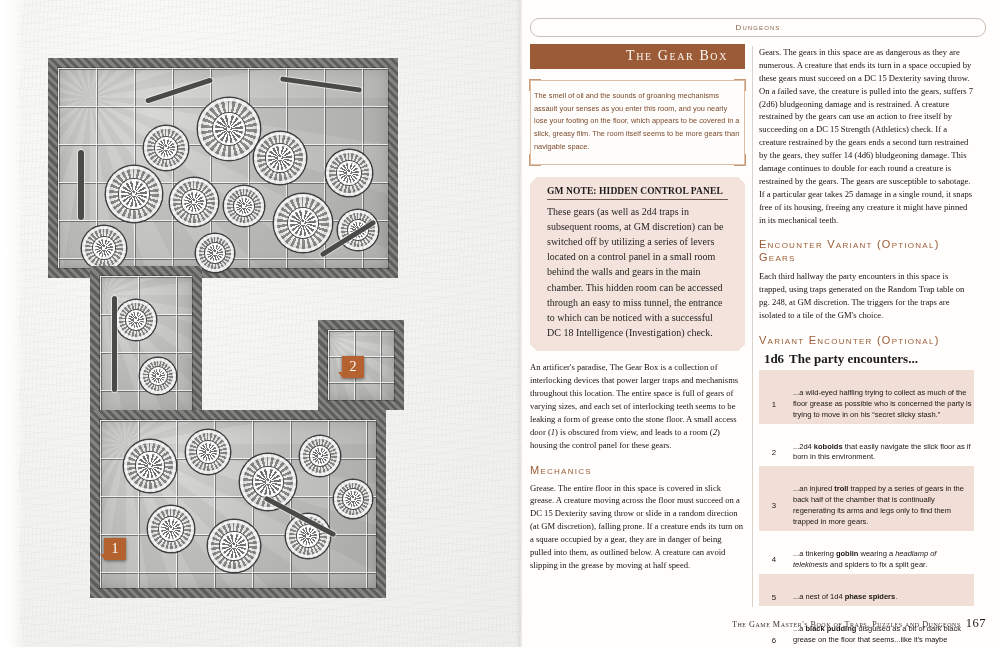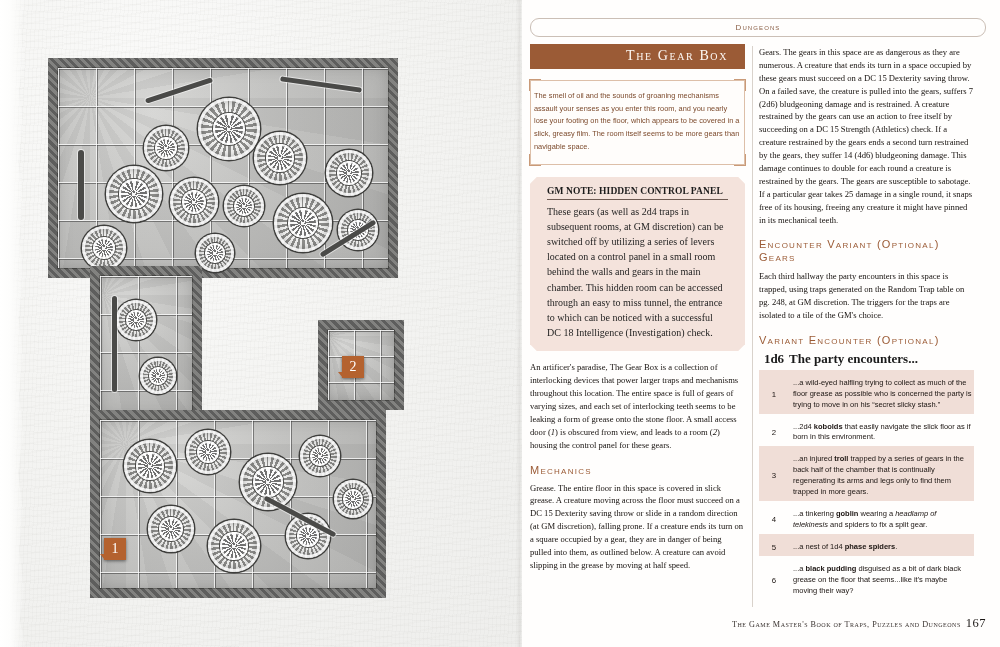--- a/index.html
+++ b/index.html
@@ -187,21 +187,21 @@
 
   
   .vtable{width:100%;border-collapse:collapse;margin-top:4px;}
   .vtable th{
     text-align:left;font-size:13px;color:#1a1a1a;padding:1px 0 3px;
     font-family:"Liberation Serif",serif;font-weight:bold;
   }
   .vtable th.c1{width:30px;text-align:center;}
   .vtable td{
     font-size:7.5px;line-height:1.45;color:#1c1512;vertical-align:middle;
-    padding:8px 2px 3px 4px;font-family:"Liberation Sans",sans-serif;
+    padding:18px 2px 3px 4px;font-family:"Liberation Sans",sans-serif;
   }
   .vtable td.c1{
     width:30px;text-align:center;vertical-align:middle;font-size:7.8px;
     padding-left:0;padding-right:0;
   }
   .vtable tr.shade td{background:#f0ded7;}
 
   .footer{
     position:absolute;left:16px;right:0;bottom:16px;
     text-align:right;

